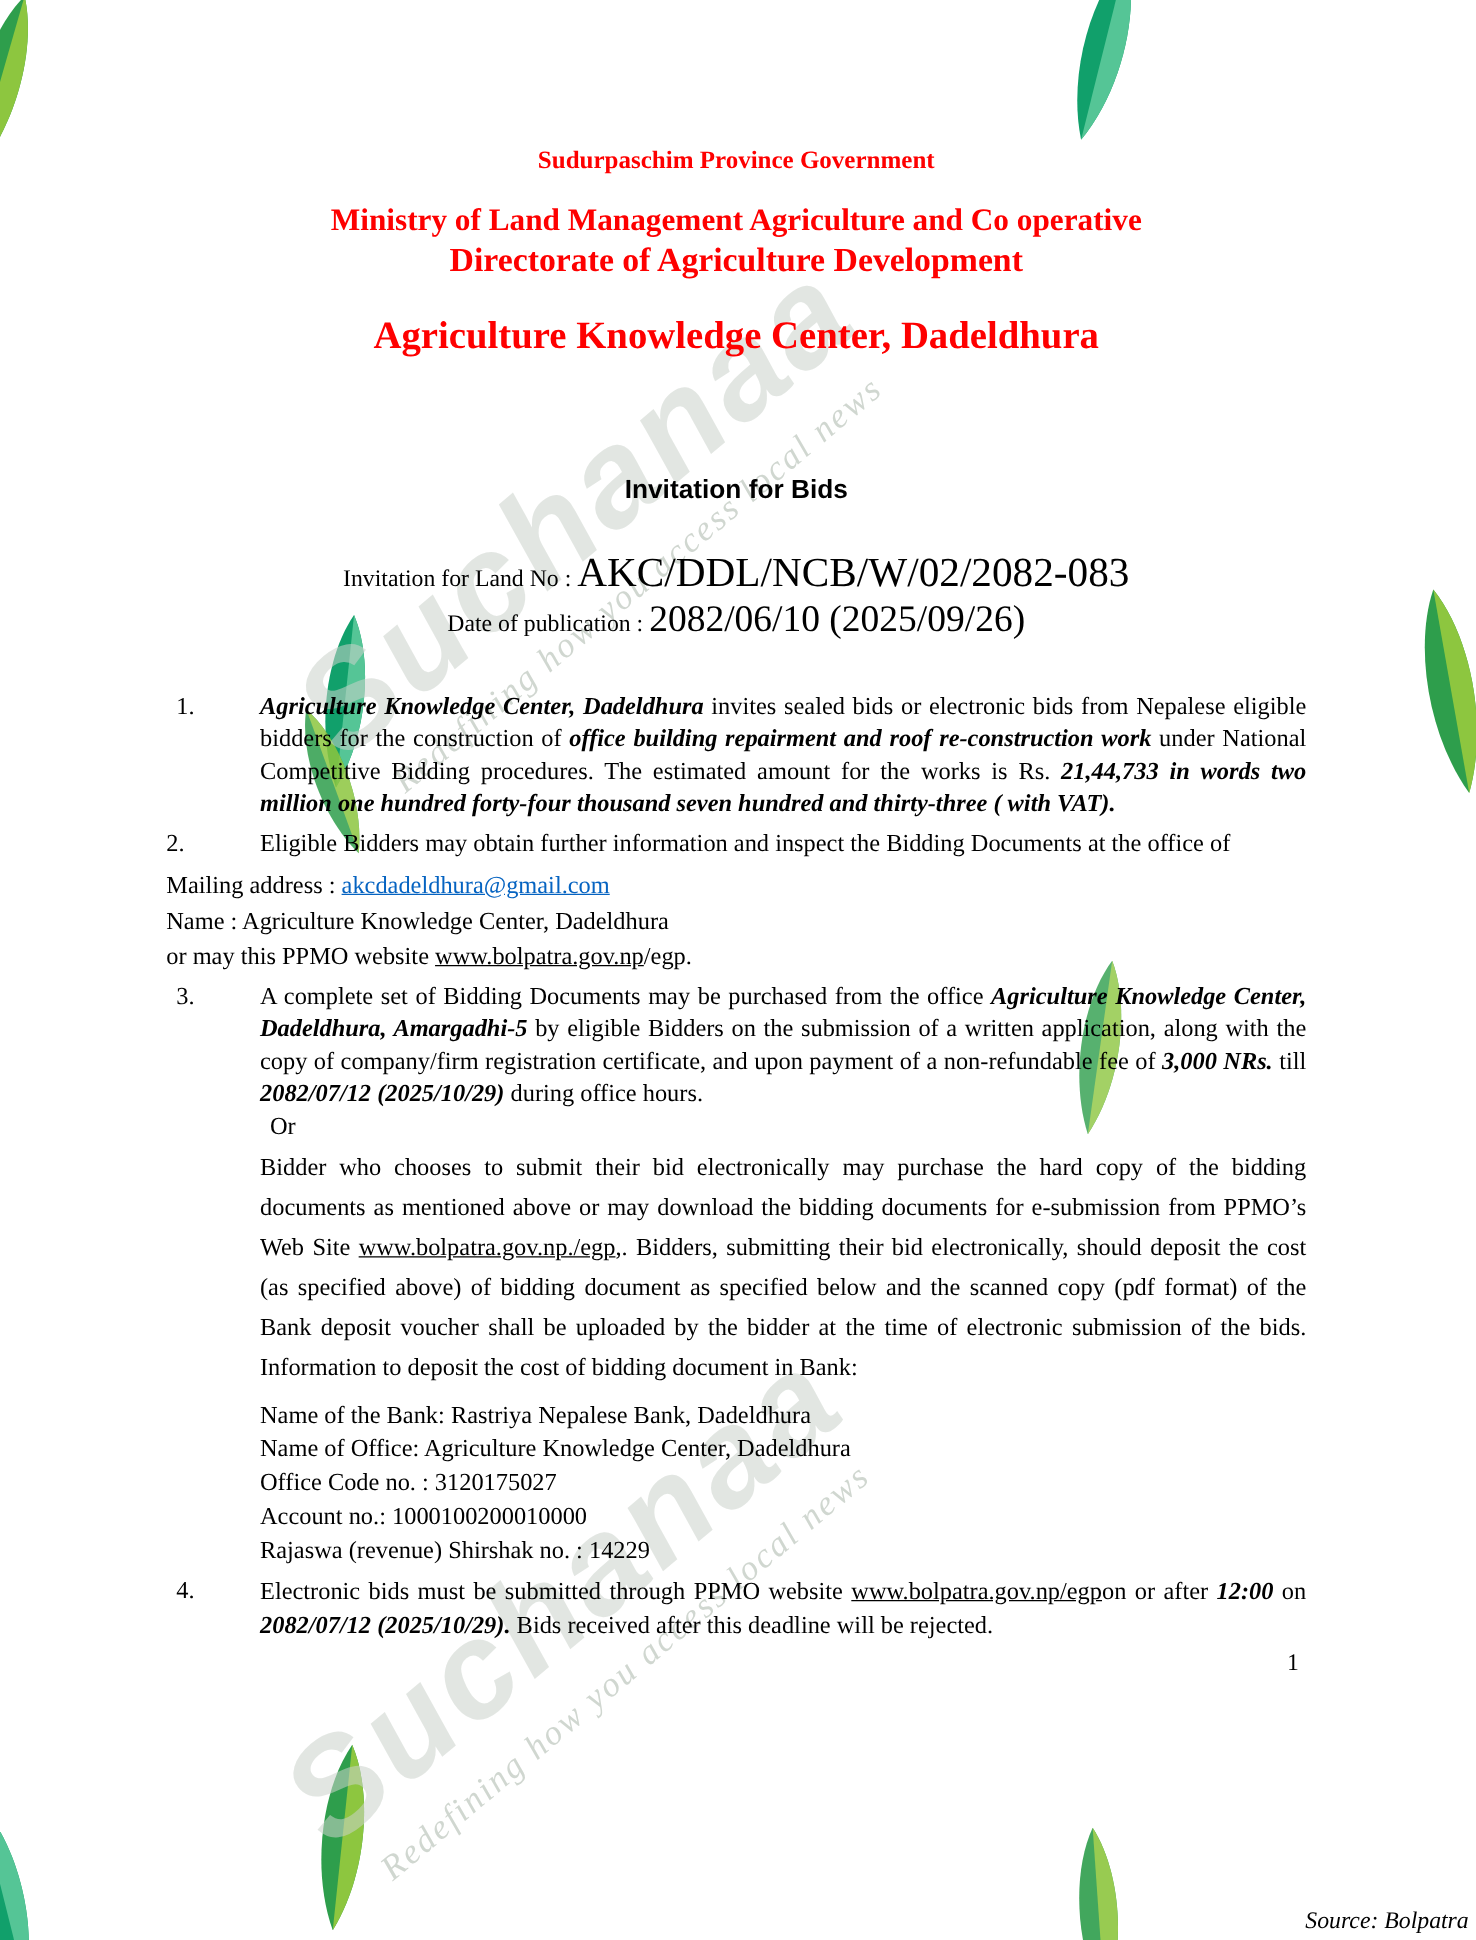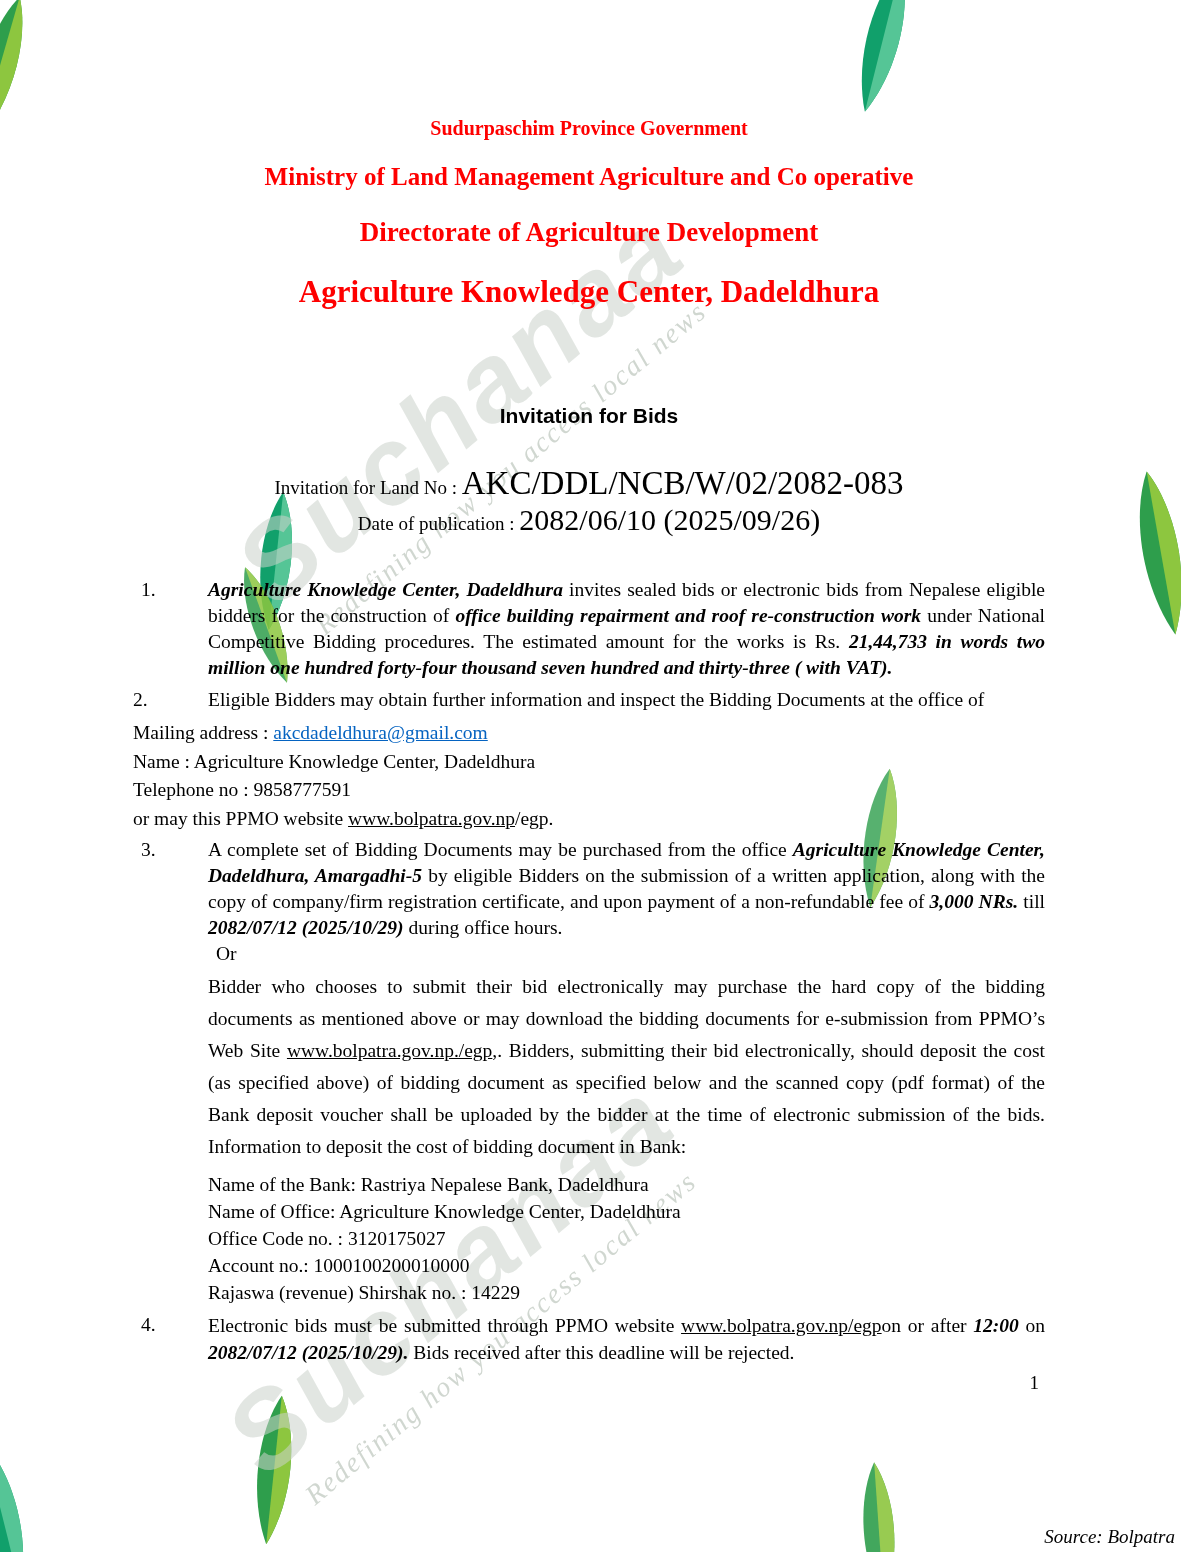--- a/index.html
+++ b/index.html
@@ -44,21 +44,21 @@
   }
 
   
   .content {
     position:absolute; left:133px; top:0; width:912px;
     z-index:2;
     font-size:19.5px; line-height:26px;
   }
   .hdr { color:var(--red, #fe0000); font-weight:bold; text-align:center; }
   .hdr1 { padding-top:116px; font-size:20px; line-height:24px; margin-bottom:22px; }
-  .hdr2 { font-size:25px; line-height:30px; margin-bottom:24px; }
+  .hdr2 { font-size:25px; line-height:30px; }
   .hdr3 { font-size:27px; line-height:32px; margin-bottom:26px; }
   .hdr4 { font-size:31px; line-height:36px; }
 
   .doc-title {
     font-family:"Liberation Sans", sans-serif;
     font-weight:bold; font-size:21px; line-height:40px;
     text-align:center; margin-top:86px;
   }
   .centerline { text-align:center; }
   .bidline  { margin-top:32px; font-size:19px; line-height:30px; }
@@ -168,21 +168,20 @@
   <div class="item item2">
     <span class="num num0">2.</span>
     <div class="itembody">
       <p class="para"><span>Eligible Bidders may obtain further information and inspect the Bidding Documents at the office of</span></p>
     </div>
   </div>
 
   <div class="contact">
     <p class="cline"><span>Mailing address : </span><span class="email">akcdadeldhura@gmail.com</span></p>
     <p class="cline"><span>Name : Agriculture Knowledge Center, Dadeldhura</span></p>
-    <p class="cline"><span>Telephone no : 9858777591</span></p>
     <p class="cline"><span> or may this PPMO website </span><span class="u">www.bolpatra.gov.np</span><span>/egp.</span></p>
   </div>
 
   <div class="item item3">
     <span class="num">3.</span>
     <div class="itembody">
       <p class="para"><span>A complete set of Bidding Documents may be purchased from the office </span><span class="b i">Agriculture Knowledge Center, Dadeldhura, Amargadhi-5</span><span> by eligible Bidders on the submission of a written application, along with the copy of company/firm registration certificate, and upon payment of a non-refundable fee of </span><span class="b i">3,000 NRs.</span><span> till  </span><span class="b i">2082/07/12 (2025/10/29)</span><span>  during office hours.</span></p>
       <p class="or">Or</p>
       <p class="para wide"><span>Bidder who chooses to submit their bid electronically may purchase the hard copy of the bidding documents as mentioned above or may download the bidding documents for e-submission from PPMO’s Web Site </span><span class="u">www.bolpatra.gov.np./egp</span><span>,. Bidders, submitting their bid electronically, should deposit the cost (as specified above) of bidding document as specified below and the scanned copy (pdf format) of the Bank deposit voucher shall be uploaded by the bidder at the time of electronic submission of the bids. Information to deposit the cost of bidding document in Bank:</span></p>
     </div>

